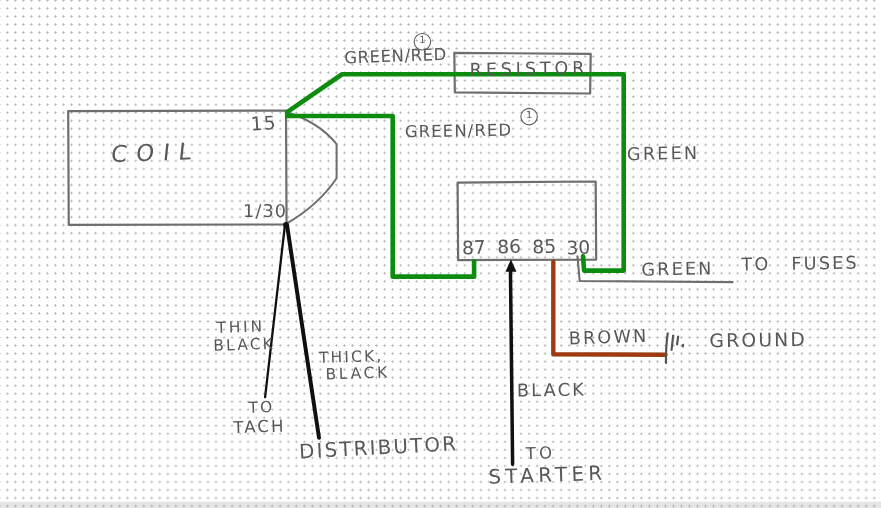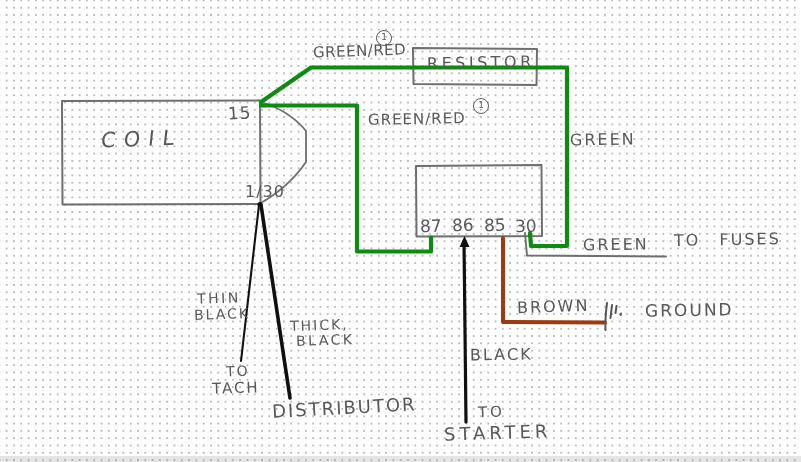--- a/index.html
+++ b/index.html
@@ -64,21 +64,21 @@
 
     <path d="M259,205 L241,361" fill="none" stroke-width="2.1" stroke-linecap="round" stroke="#101010"></path>
 
     <path d="M261,205 L290,398" fill="none" stroke-width="3.6" stroke-linecap="round" stroke="#101010"></path>
   </svg>
 
   <div class="lbl" style="left:101px;top:129px;font-size:21px;letter-spacing:8px;transform:rotate(-2deg) skewX(-8deg);">COIL</div>
 
   <div class="lbl" style="left:228px;top:105px;font-size:17px;letter-spacing:1px;transform:rotate(-3deg);">15</div>
 
-  <div class="lbl" style="left:221px;top:184px;font-size:16px;letter-spacing:1px;margin-left:24px;">1/30</div>
+  <div class="lbl" style="left:221px;top:184px;font-size:16px;letter-spacing:1px;">1/30</div>
 
   <div class="lbl" style="left:427px;top:55px;font-size:16px;letter-spacing:3.5px;transform:rotate(-1deg);">RESISTOR</div>
 
   <div class="lbl" style="left:313px;top:44px;font-size:15px;letter-spacing:0.5px;transform:rotate(-2deg);">GREEN/RED</div>
   <div class="note-circle" style="left:376px;top:30px;">1</div>
 
   <div class="lbl" style="left:368px;top:112px;font-size:15px;letter-spacing:1px;transform:rotate(-1deg);">GREEN/RED</div>
   <div class="note-circle" style="left:473px;top:98px;">1</div>
 
   <div class="lbl" style="left:570px;top:132px;font-size:16px;letter-spacing:2px;transform:rotate(-1deg);">GREEN</div>

